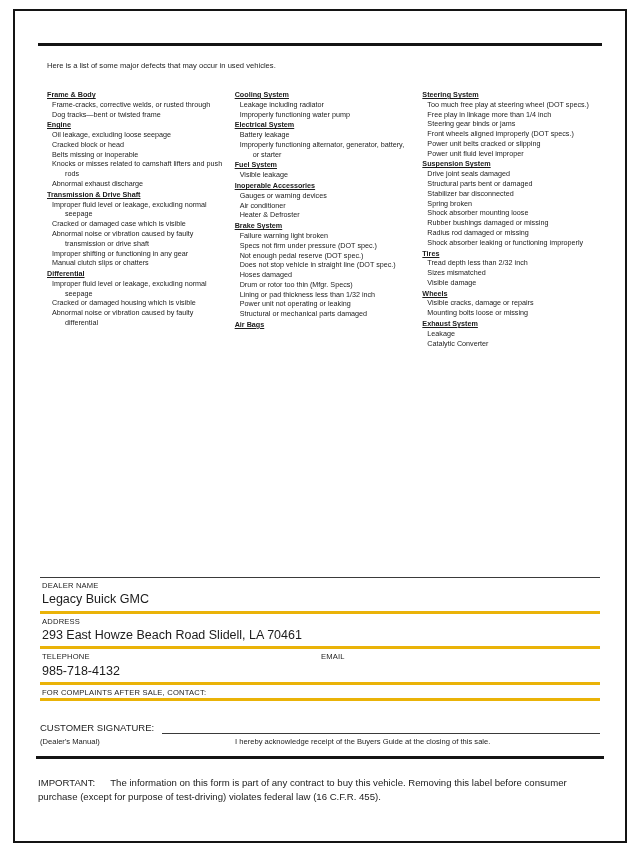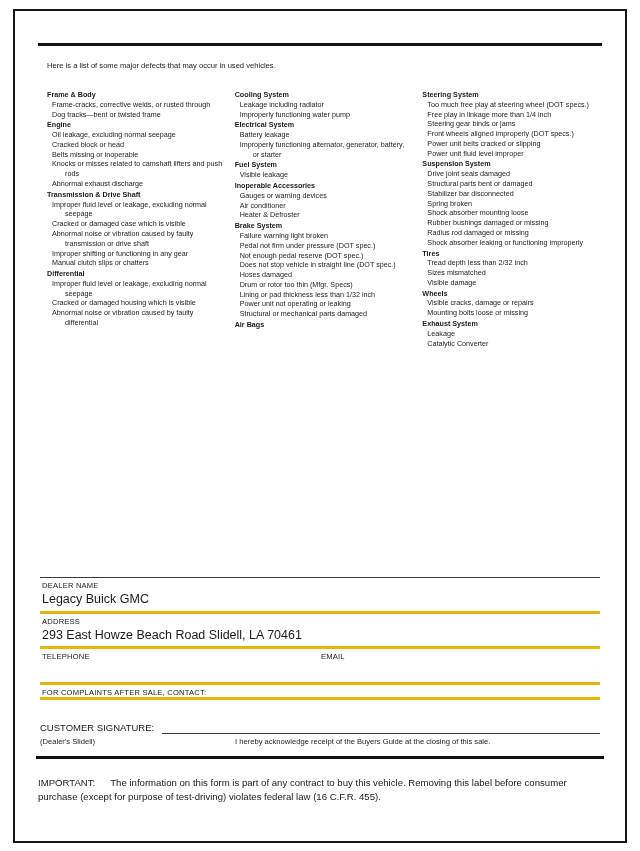--- a/index.html
+++ b/index.html
@@ -6,21 +6,21 @@
   body { background: #ffffff; font-family: "Liberation Sans", sans-serif; color: #1b1b1b; }
 
   .page { position: relative; width: 640px; height: 851px; background: #ffffff; overflow: hidden; }
   .frame { position: absolute; left: 13px; top: 9px; width: 610px; height: 830px; border: 2px solid #141414; }
 
   .top-rule { position: absolute; left: 38px; top: 43px; width: 564px; height: 3px; background: #141414; }
   .intro { position: absolute; left: 47px; top: 61px; font-size: 7.6px; }
 
   .columns { position: absolute; left: 47px; top: 89px; width: 551px; display: flex; gap: 12px; }
   .col { flex: 1; min-width: 0; }
-  .sec-h { font-weight: bold; font-size: 7.2px; line-height: 1.36; margin-top: 1px; }
+  .sec-h { font-weight: bold; font-size: 7.2px; line-height: 1.36; margin-top: 1px; text-decoration: underline; }
   .sec-i { font-size: 7.2px; line-height: 1.36; padding-left: 18px; text-indent: -13px; }
 
   .dealer { position: absolute; left: 40px; top: 577px; width: 560px; border-top: 1px solid #3a3a3a; }
   .field { border-bottom: 3px solid #eab308; padding: 3px 0 0 2px; }
   .f-label { font-size: 7.6px; letter-spacing: 0.2px; line-height: 1.25; }
   .f-value { font-size: 12.5px; line-height: 1.3; padding: 1px 0 3px 0; min-height: 16px; }
   .row2 { display: flex; }
   .row2 .half { flex: 1; min-width: 0; }
 
   .sig { position: absolute; left: 40px; top: 722px; width: 560px; }
@@ -44,21 +44,21 @@
   <div class="top-rule"></div>
 
   <div class="intro">Here is a list of some major defects that may occur in used vehicles.</div>
 
   <div class="columns">
     <div class="col">
         <div class="sec-h">Frame &amp; Body</div>
         <div class="sec-i">Frame-cracks, corrective welds, or rusted through</div>
         <div class="sec-i">Dog tracks—bent or twisted frame</div>
         <div class="sec-h">Engine</div>
-        <div class="sec-i">Oil leakage, excluding normal seepage</div>
+        <div class="sec-i">Oil leakage, excluding loose seepage</div>
         <div class="sec-i">Cracked block or head</div>
         <div class="sec-i">Belts missing or inoperable</div>
         <div class="sec-i">Knocks or misses related to camshaft lifters and push rods</div>
         <div class="sec-i">Abnormal exhaust discharge</div>
         <div class="sec-h">Transmission &amp; Drive Shaft</div>
         <div class="sec-i">Improper fluid level or leakage, excluding normal seepage</div>
         <div class="sec-i">Cracked or damaged case which is visible</div>
         <div class="sec-i">Abnormal noise or vibration caused by faulty transmission or drive shaft</div>
         <div class="sec-i">Improper shifting or functioning in any gear</div>
         <div class="sec-i">Manual clutch slips or chatters</div>
@@ -75,21 +75,21 @@
         <div class="sec-i">Battery leakage</div>
         <div class="sec-i">Improperly functioning alternator, generator, battery, or starter</div>
         <div class="sec-h">Fuel System</div>
         <div class="sec-i">Visible leakage</div>
         <div class="sec-h">Inoperable Accessories</div>
         <div class="sec-i">Gauges or warning devices</div>
         <div class="sec-i">Air conditioner</div>
         <div class="sec-i">Heater &amp; Defroster</div>
         <div class="sec-h">Brake System</div>
         <div class="sec-i">Failure warning light broken</div>
-        <div class="sec-i">Pedal not firm under pressure (DOT spec.)</div>
+        <div class="sec-i">Specs not firm under pressure (DOT spec.)</div>
         <div class="sec-i">Not enough pedal reserve (DOT spec.)</div>
         <div class="sec-i">Does not stop vehicle in straight line (DOT spec.)</div>
         <div class="sec-i">Hoses damaged</div>
         <div class="sec-i">Drum or rotor too thin (Mfgr. Specs)</div>
         <div class="sec-i">Lining or pad thickness less than 1/32 inch</div>
         <div class="sec-i">Power unit not operating or leaking</div>
         <div class="sec-i">Structural or mechanical parts damaged</div>
         <div class="sec-h">Air Bags</div>
       </div>
     <div class="col">
@@ -128,39 +128,40 @@
       <div class="f-value">Legacy Buick GMC</div>
     </div>
     <div class="field">
       <div class="f-label">ADDRESS</div>
       <div class="f-value">293 East Howze Beach Road Slidell, LA 70461</div>
     </div>
     <div class="field">
       <div class="row2">
         <div class="half">
           <div class="f-label">TELEPHONE</div>
+          <div class="f-value">985-718-4132</div>
         </div>
         <div class="half">
           <div class="f-label">EMAIL</div>
           <div class="f-value"></div>
         </div>
       </div>
     </div>
     <div class="field">
       <div class="f-label">FOR COMPLAINTS AFTER SALE, CONTACT:</div>
     </div>
   </div>
 
   <div class="sig">
     <div class="sig-row">
       <span class="sig-label">CUSTOMER SIGNATURE:</span>
       <span class="sig-line"></span>
     </div>
     <div class="sig-sub">
-      <span class="sig-opt">(Dealer's Slidell)</span>
+      <span class="sig-opt">(Dealer's Manual)</span>
       <span class="sig-ack">I hereby acknowledge receipt of the Buyers Guide at the closing of this sale.</span>
     </div>
   </div>
 
   <div class="bottom-rule"></div>
 
   <p class="important">
     <span class="imp-label">IMPORTANT:</span><span>The information on this form is part of any contract to buy this vehicle.  Removing this label before consumer purchase (except for purpose of test-driving) violates federal law (16 C.F.R. 455).</span>
   </p>
 </div>

